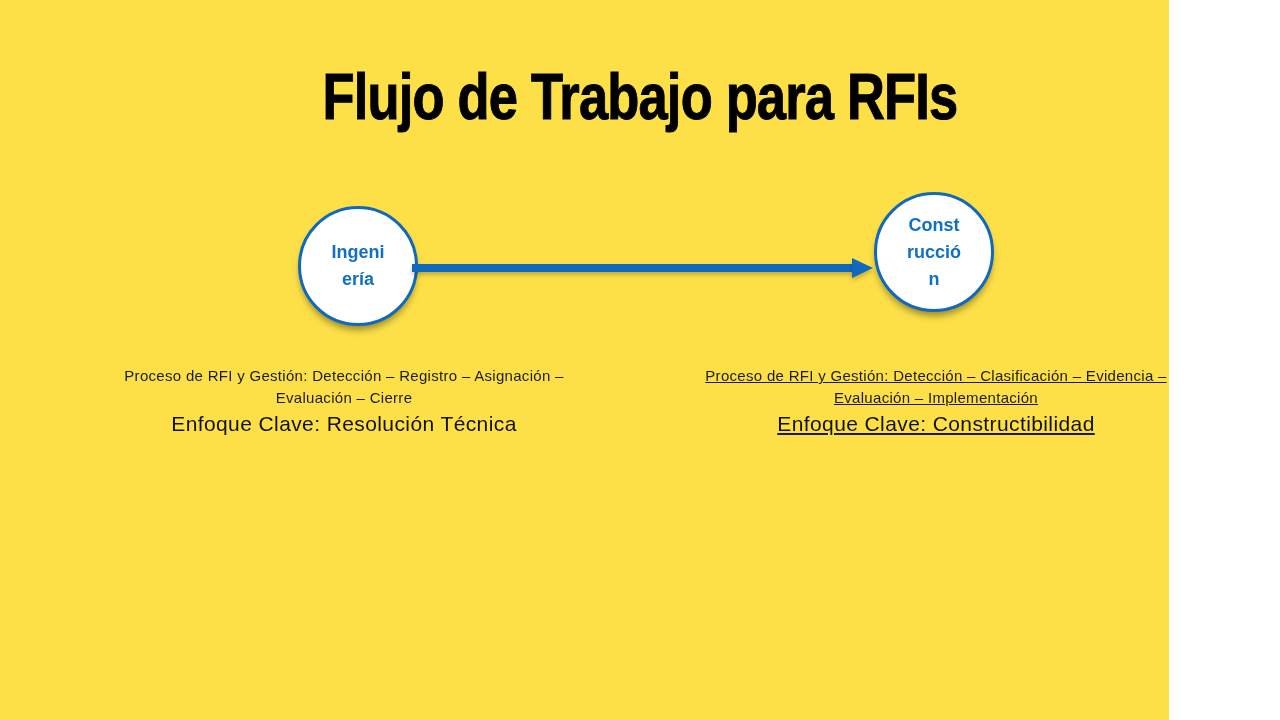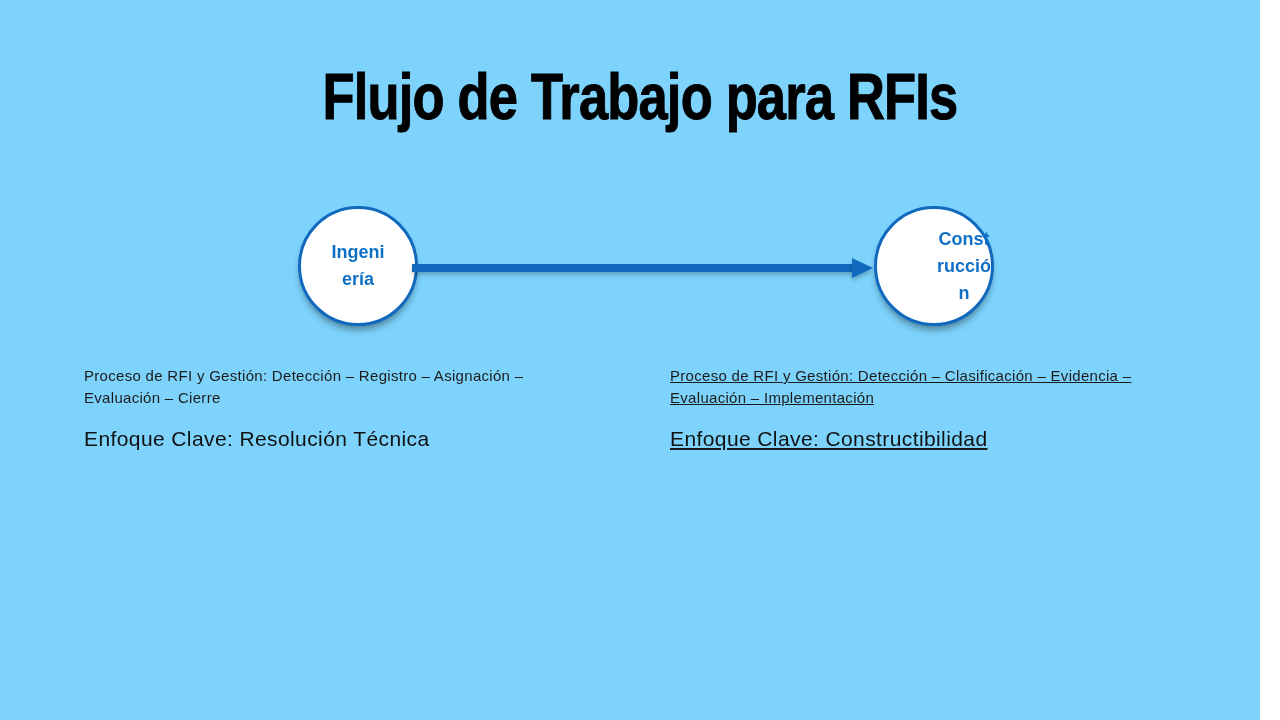--- a/index.html
+++ b/index.html
@@ -6,22 +6,22 @@
   html, body { width: 1280px; height: 720px; }
   body {
     background: #ffffff;
     font-family: "Liberation Sans", sans-serif;
     overflow: hidden;
     position: relative;
   }
   .slide {
     position: absolute;
     left: 0; top: 0;
-    width: 1260px; height: 720px;
-    background: #7dd3fc;
+    width: 1169px; height: 720px;
+    background: #fde047;
   }
   .slide-title {
     position: absolute;
     top: 60px;
     left: 0;
     width: 1280px;
     text-align: center;
     font-size: 64px;
     font-weight: 700;
     color: #000000;
@@ -42,21 +42,21 @@
     display: flex;
     align-items: center;
     justify-content: center;
     text-align: center;
     color: #0F70C4;
     font-size: 18px;
     font-weight: 700;
     line-height: 27px;
   }
   .node-circle.left  { left: 298px; top: 206px; }
-  .node-circle.right { left: 874px; top: 206px; justify-content: flex-end; }
+  .node-circle.right { left: 874px; top: 192px; }
   .node-label { display: block; }
   .connector-line {
     position: absolute;
     left: 412px;
     top: 264px;
     width: 442px;
     height: 8px;
     background: #1169BE;
     filter: drop-shadow(0 3px 2px rgba(0,0,0,0.22));
   }
@@ -67,32 +67,33 @@
     width: 0;
     height: 0;
     border-left: 21px solid #1169BE;
     border-top: 10px solid transparent;
     border-bottom: 10px solid transparent;
     filter: drop-shadow(0 3px 2px rgba(0,0,0,0.22));
   }
   .caption-block {
     position: absolute;
     top: 365px;
+    text-align: center;
     color: #1c1c1c;
   }
   .caption-block.left  { left: 84px;  width: 520px; }
   .caption-block.right { left: 670px; width: 532px; text-decoration: underline; }
   .caption-process {
     font-size: 15px;
     line-height: 22px;
     letter-spacing: 0.3px;
     color: #1c1c1c;
   }
   .caption-focus {
-    margin-top: 16px;
+    margin-top: 1px;
     font-size: 21px;
     line-height: 27px;
     letter-spacing: 0.4px;
     font-weight: 400;
     color: #111111;
   }
 </style>
 </head>
 <body>
 

